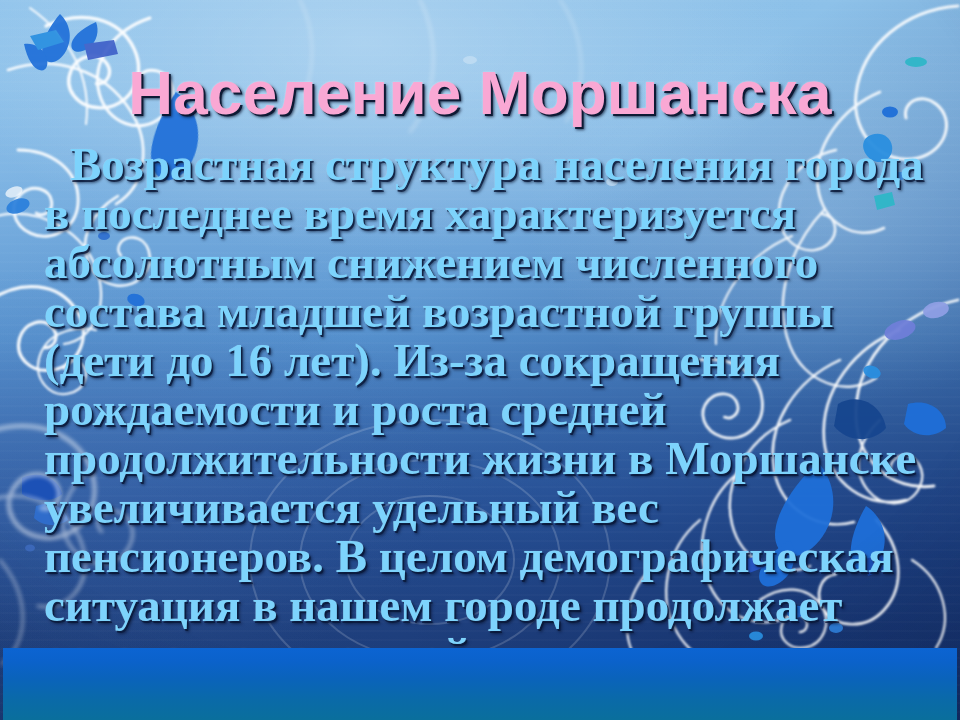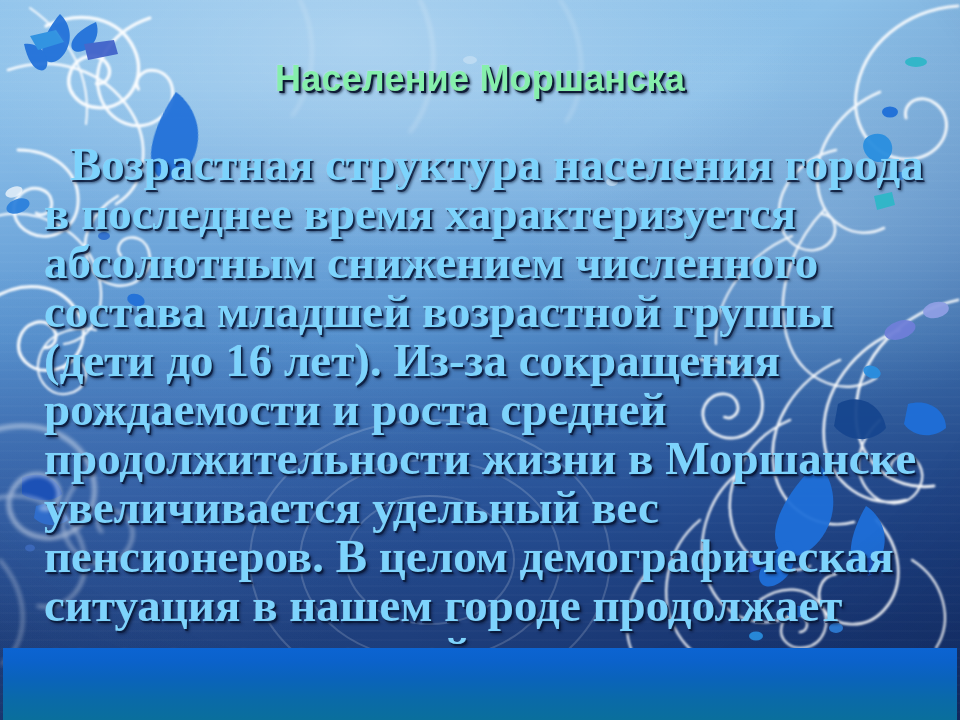--- a/index.html
+++ b/index.html
@@ -69,23 +69,23 @@
   .orn svg { position: absolute; inset: 0; width: 960px; height: 720px; }
 
   
   .title {
     position: absolute;
     left: 0; right: 0;
     top: 60px;
     text-align: center;
     font-family: "Liberation Sans", sans-serif;
     font-weight: bold;
-    font-size: 36px;
+    font-size: 62px;
     line-height: 1.06;
-    color: #86efac;
+    color: #f9a8d4;
     letter-spacing: .2px;
     text-shadow:
       2px 2px 0 rgba(10,22,48,0.92),
       3px 3px 3px rgba(6,16,40,0.70),
       0 0 2px rgba(255,255,255,0.45);
     white-space: nowrap;
   }
 
   .body-text {
     position: absolute;

